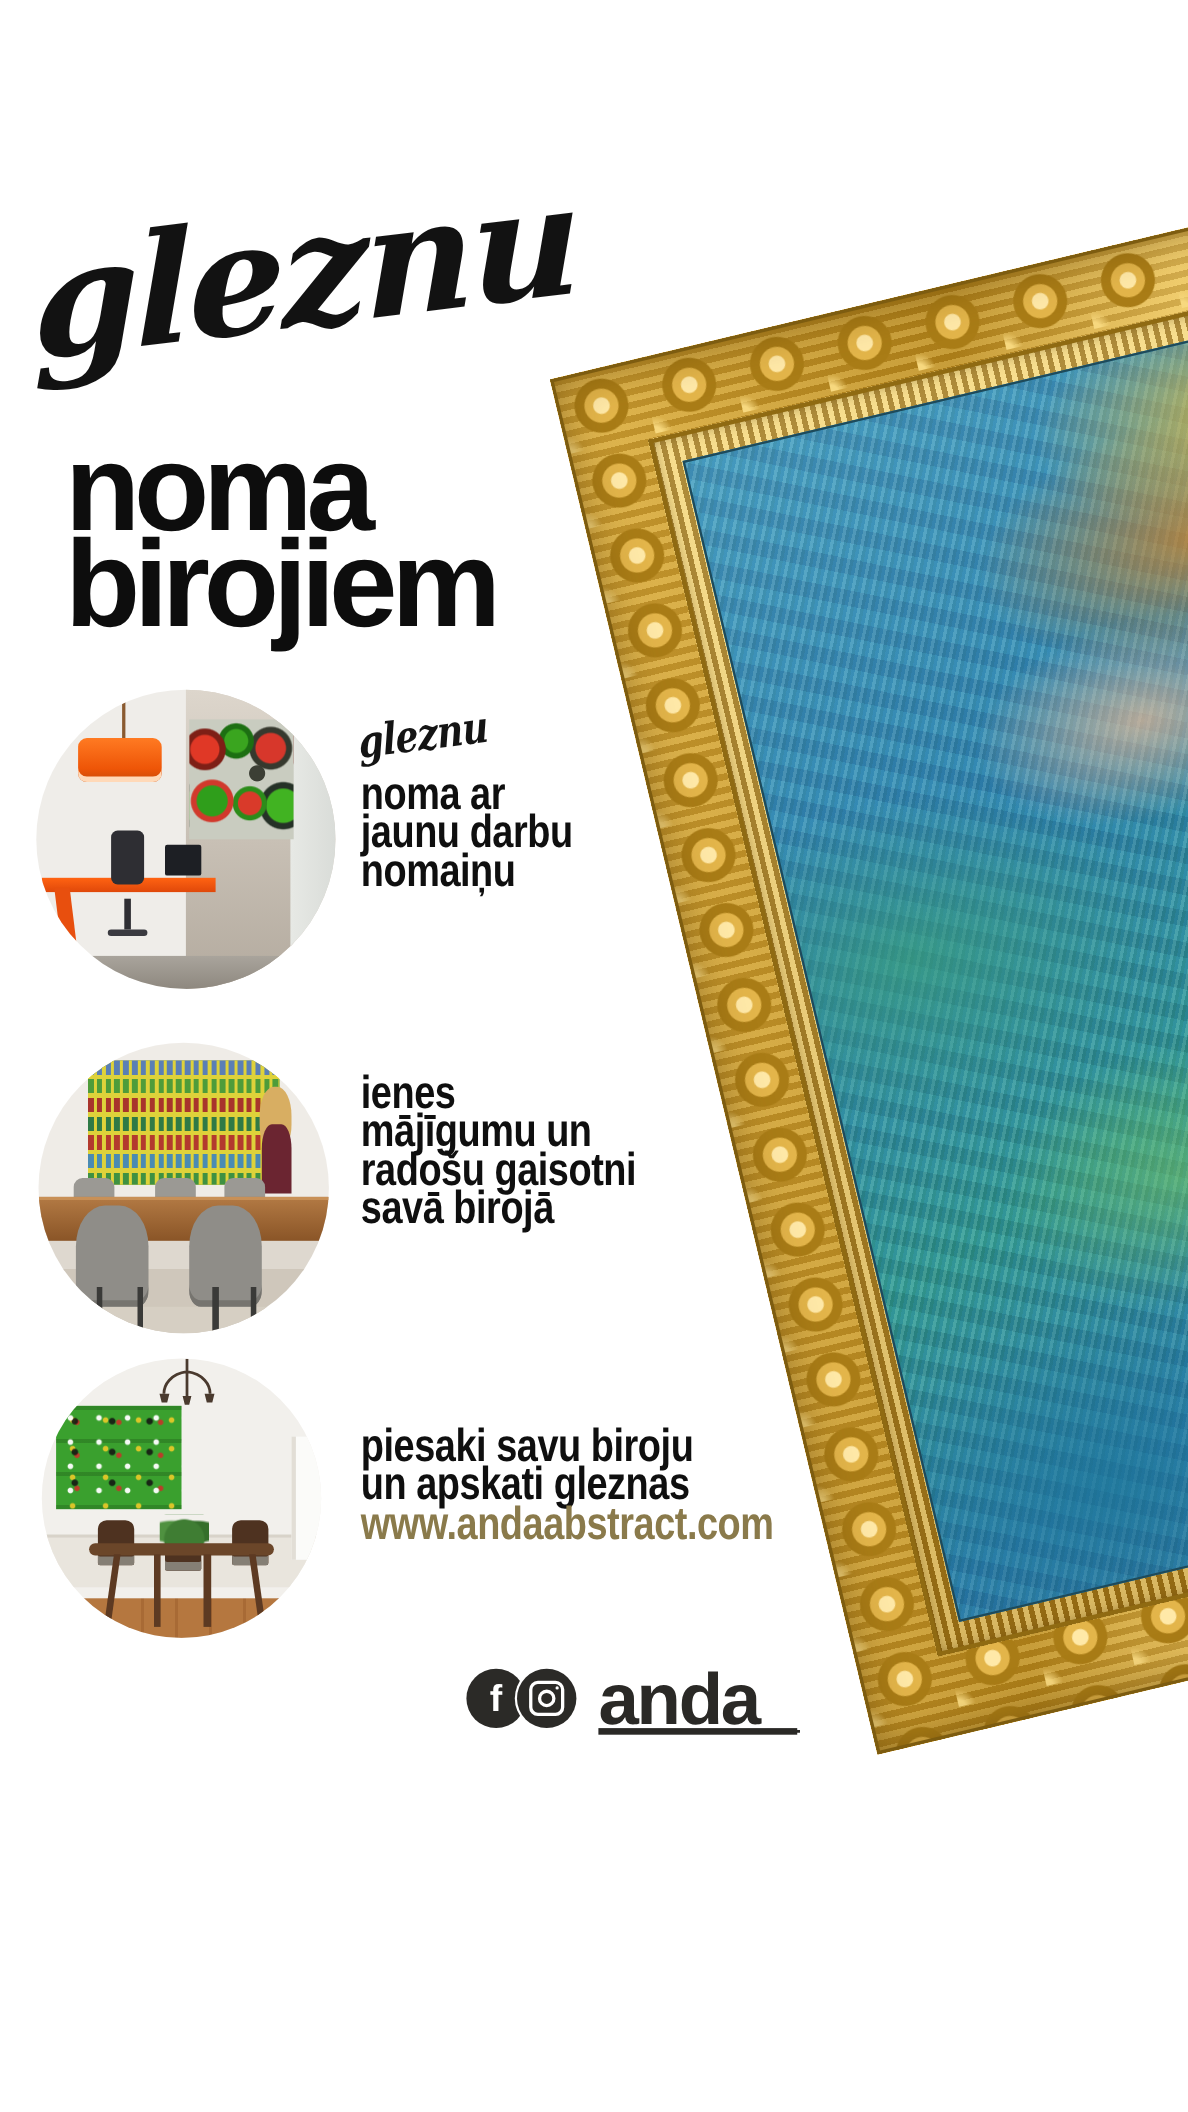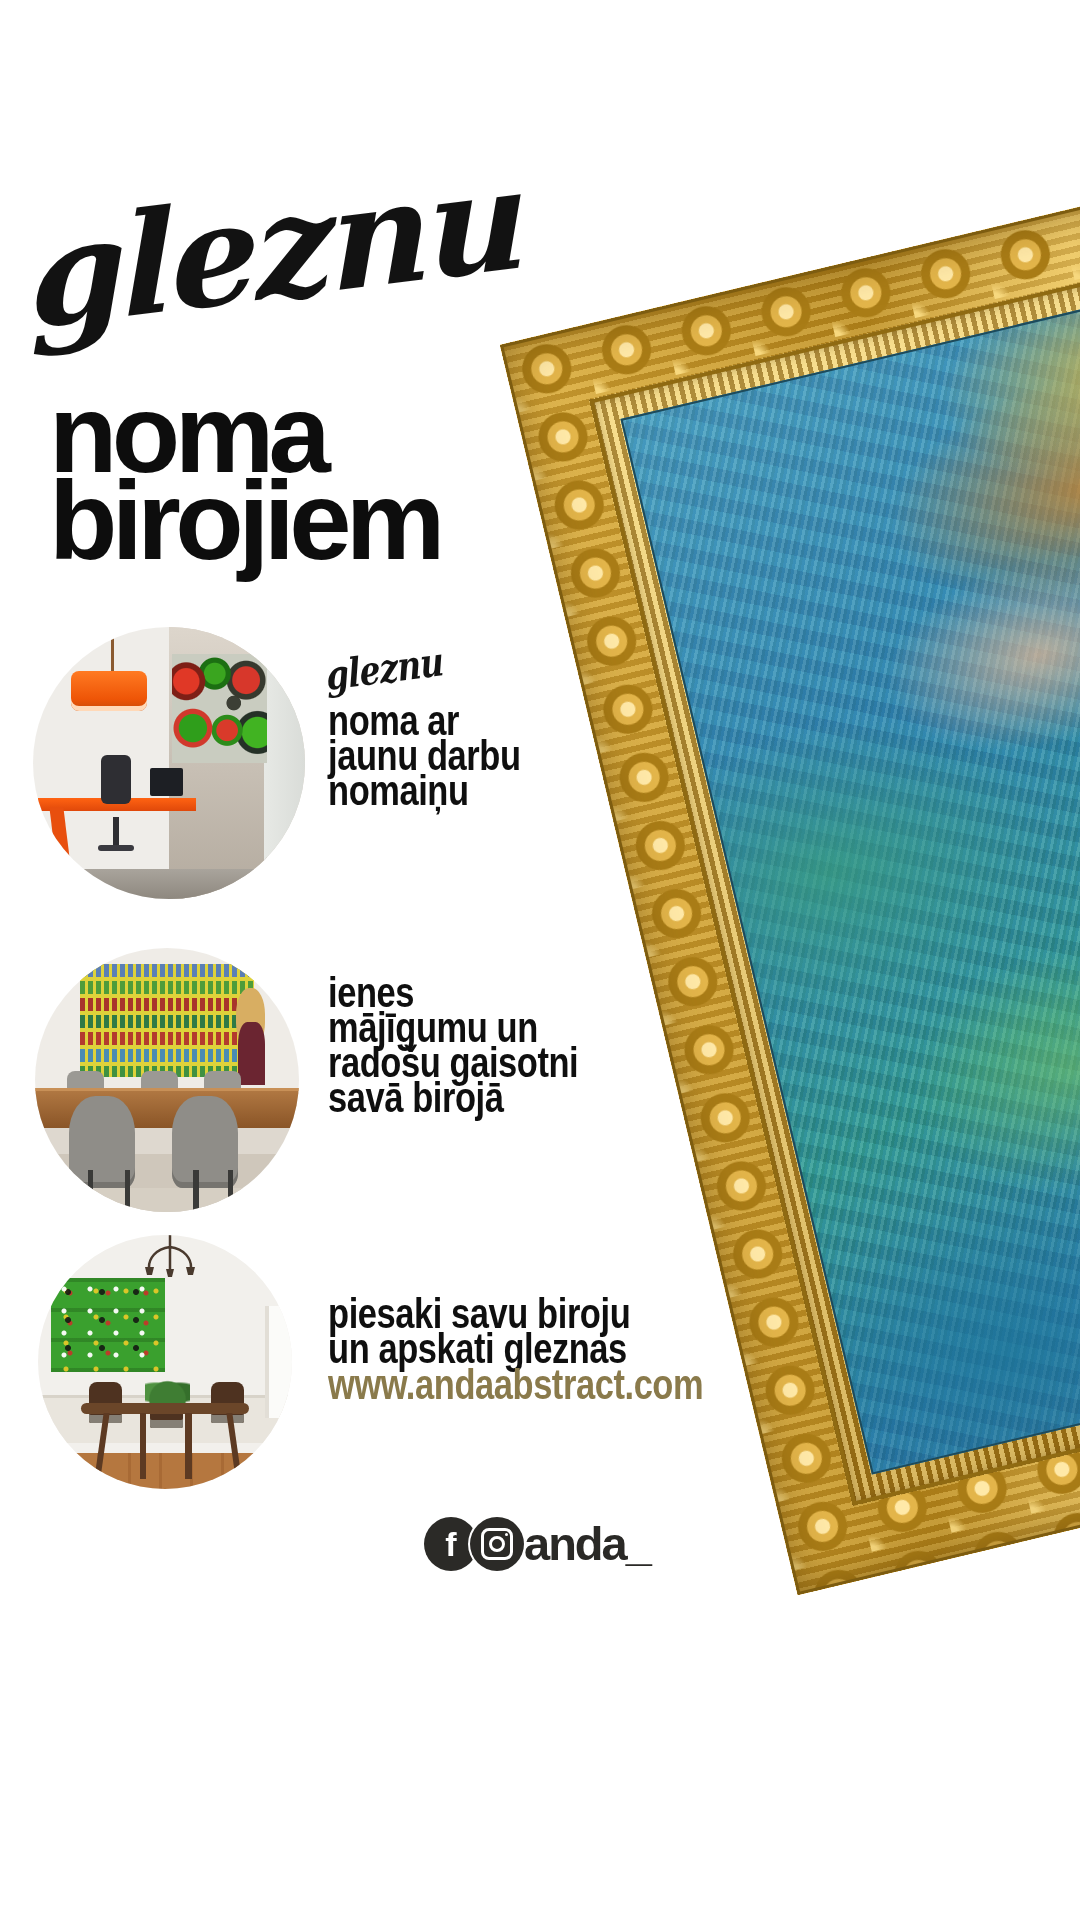--- a/index.html
+++ b/index.html
@@ -3,21 +3,21 @@
 <meta charset="utf-8">
 <style>
   html,body{margin:0;padding:0;background:#fff;}
   .canvas{position:relative;width:1080px;height:1920px;overflow:hidden;background:#fff;
           font-family:"Liberation Sans",sans-serif;}
 
   
   .script-big{position:absolute;left:28px;top:196px;font-family:"DejaVu Serif",serif;
     font-style:italic;font-weight:bold;font-size:140px;color:#121212;letter-spacing:-4px;
     transform:rotate(-7deg) skewX(-6deg);transform-origin:left top;}
-  .headline{position:absolute;left:42px;top:383px;margin:7px;font-size:112px;line-height:87px;
+  .headline{position:absolute;left:42px;top:383px;margin:17px;font-size:112px;line-height:87px;
     font-weight:bold;color:#0d0d0d;letter-spacing:-0.05em;}
   .headline span{display:block;}
 
   
   .circle{position:absolute;border-radius:50%;overflow:hidden;background:#eceae6;}
   .circle *{position:absolute;}
   .c1{left:33px;top:627px;width:272px;height:272px;background:linear-gradient(90deg,#efede9 0 50%,#d6cfc5 50%);}
   .c1 .wallr{left:50%;top:0;width:36%;height:100%;background:linear-gradient(180deg,#ddd6cc,#b3aa9e);}
   .c1 .glass{right:0;top:0;width:15%;height:100%;background:linear-gradient(90deg,#e7e9e5,#d9dcd8);}
   .c1 .art1{left:51%;top:10%;width:35%;height:40%;background-color:#c9ccc0;background-image:
@@ -114,21 +114,21 @@
   
   .logo{position:absolute;left:424px;top:1516px;color:#2a2926;}
   .logo-row{display:flex;align-items:center;}
   .soc{width:54px;height:54px;border-radius:50%;background:#2b2a27;display:flex;
      align-items:center;justify-content:center;box-shadow:0 0 0 2px #fff;}
   .soc.ig{margin-left:-8px;}
   .fglyph{color:#fff;font-weight:bold;font-size:34px;line-height:34px;font-family:"Liberation Sans",sans-serif;}
   .igbox{width:26px;height:26px;border:3px solid #fff;border-radius:8px;position:relative;}
   .iglens{position:absolute;left:5px;top:5px;width:10px;height:10px;border:3px solid #fff;border-radius:50%;}
   .igdot{position:absolute;right:2px;top:2px;width:3px;height:3px;background:#fff;border-radius:50%;}
-  .logo-t1{font-size:47px;font-weight:bold;letter-spacing:-2px;line-height:56px;margin-left:0;}
+  .logo-t1{font-size:66px;font-weight:bold;letter-spacing:-2px;line-height:56px;margin-left:20px;text-decoration:underline;}
   .logo-t2{font-size:66px;font-weight:bold;letter-spacing:-2px;line-height:52px;margin-left:8px;margin-top:-2px;}
 </style>
 </head>
 <body>
 
 <div class="canvas">
 
   <div class="script-big">gleznu</div>
   <h1 class="headline">
     <span>noma</span>

